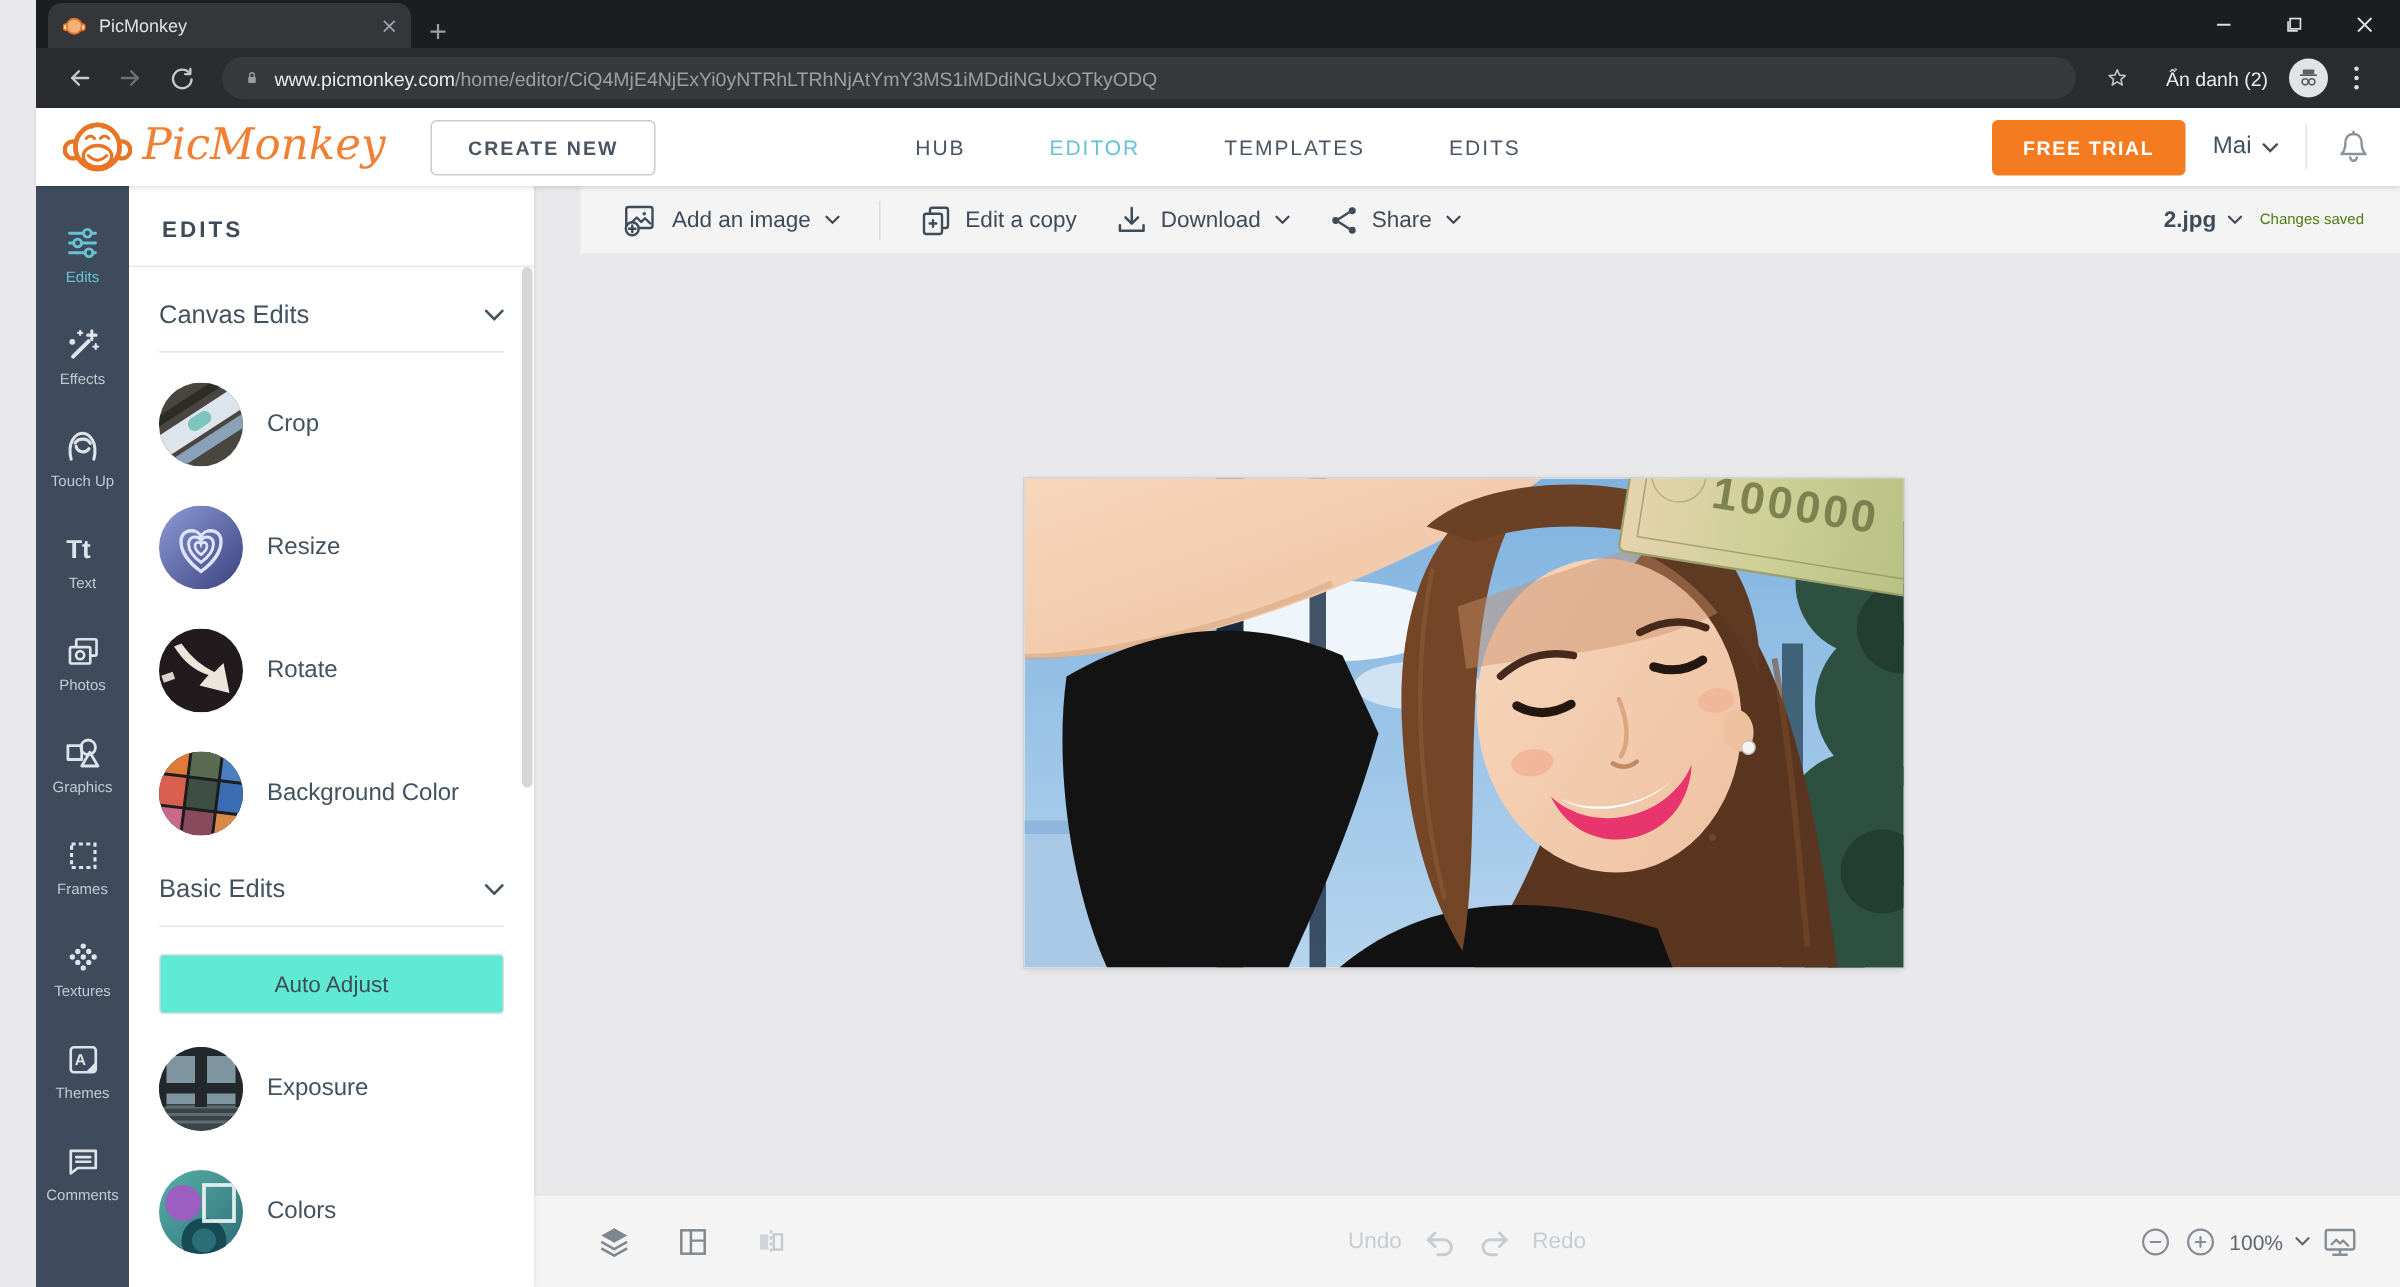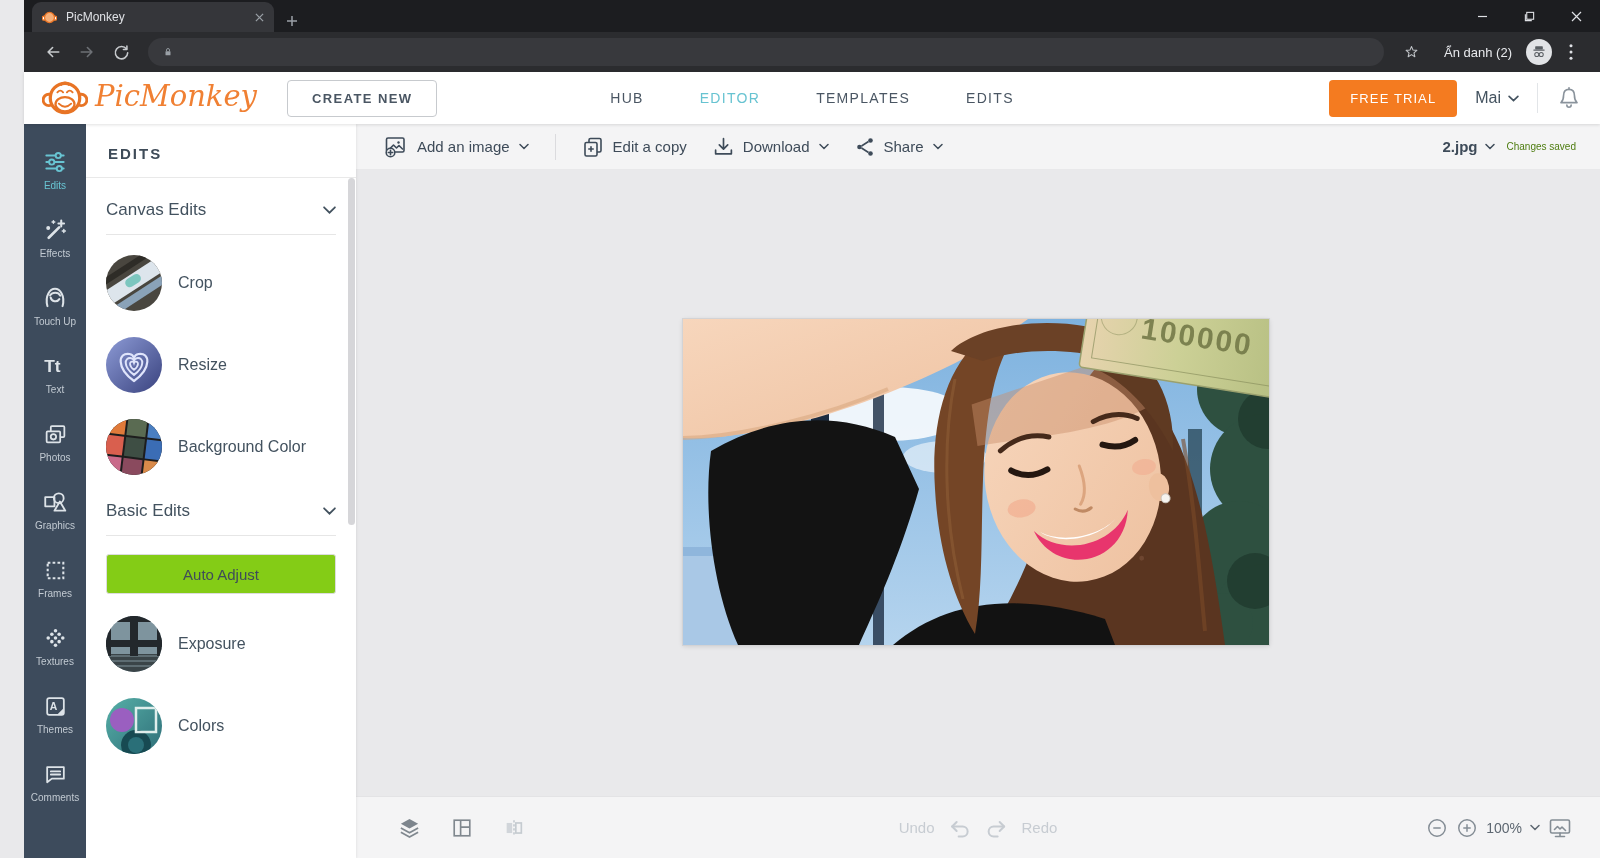--- a/index.html
+++ b/index.html
@@ -33,21 +33,21 @@
   .pm-header { height:52px; background:#fff; display:flex; align-items:center; padding:0 18px;
                position:relative; z-index:6; box-shadow:0 1px 3px rgba(0,0,0,.12); flex:none; }
   .logo { display:flex; align-items:center; gap:7px; cursor:pointer; }
   .logo-text { font-family:"DejaVu Serif",serif; font-style:italic; color:#f08033; font-size:29px; line-height:1; padding-bottom:4px; }
   .create-btn { margin-left:30px; border:1px solid #c7cace; border-radius:4px; padding:10px 24px;
                 font-size:13px; font-weight:bold; letter-spacing:1.4px; color:#4a5663; background:#fff; cursor:pointer; }
   .top-nav { position:absolute; left:50%; transform:translateX(-50%); display:flex; gap:56px; }
   .nav-item { font-size:14px; letter-spacing:1.3px; color:#4a5663; cursor:pointer; }
   .nav-item.active { color:#67c3d1; }
   .pm-header-right { margin-left:auto; display:flex; align-items:center; gap:18px; }
-  .trial-btn { background:#f47b20; border:none; color:#fff; font-weight:normal; font-size:13px;
+  .trial-btn { background:#f47b20; border:none; color:#fff; font-weight:bold; font-size:13px;
                letter-spacing:1.1px; padding:11px 21px; border-radius:4px; cursor:pointer; }
   .user-menu { display:flex; align-items:center; gap:7px; color:#43525f; font-size:16px; cursor:pointer; }
   .vdiv { width:1px; height:30px; background:#e2e5e8; }
 
   
   .main { flex:1; display:flex; min-height:0; }
 
   .rail { width:62px; background:#3d4b5c; display:flex; flex-direction:column; padding-top:12px; flex:none; }
   .rail-item { height:68px; display:flex; flex-direction:column; align-items:center; justify-content:center;
                gap:5px; color:#dde3e8; cursor:pointer; }
@@ -58,27 +58,27 @@
   .panel { width:270px; background:#fff; position:relative; flex:none; box-shadow:1px 0 2px rgba(0,0,0,.06); z-index:3; }
   .panel-title { padding:21px 22px 15px; font-size:15px; font-weight:bold; letter-spacing:2px; color:#3e4b58; }
   .panel-divider { height:1px; background:#e9e9e9; }
   .panel-body { padding:0 20px; }
   .section-head { display:flex; justify-content:space-between; align-items:center; margin-top:22px;
                   font-size:17px; color:#43525f; cursor:pointer; }
   .hr { height:1px; background:#e6e6e6; margin:14px 0 20px; }
   .edit-item { display:flex; align-items:center; gap:16px; margin-bottom:26px; cursor:pointer; }
   .thumb { width:56px; height:56px; border-radius:50%; overflow:hidden; flex:none; }
   .edit-item .elbl { font-size:16px; color:#43525f; }
-  .auto-btn { width:100%; height:40px; background:#84cc16; border:1px solid #dcdcde; border-radius:3px;
+  .auto-btn { width:100%; height:40px; background:#5eead4; border:1px solid #dcdcde; border-radius:3px;
               font-size:15px; color:#3f4c59; margin:18px 0 22px; cursor:pointer; font-family:inherit; }
   .panel-scroll { position:absolute; top:54px; right:1px; width:7px; height:347px; background:#d6d6d9; border-radius:4px; }
 
   .editor { flex:1; display:flex; flex-direction:column; background:#e9e9eb; min-width:0; }
   .edit-toolbar { height:46px; background:#f4f4f5; display:flex; align-items:center;
-                  padding:0 24px 0 28px; gap:26px; flex:none; border-bottom:1px solid #e8e8ea; }
+                  padding:0 24px 0 28px; gap:26px; flex:none; border-bottom:1px solid #e8e8ea;margin-left:31px; }
   .tool-item { display:flex; align-items:center; gap:9px; font-size:15px; color:#3e4b59; cursor:pointer; white-space:nowrap; }
   .tool-divider { width:1px; height:26px; background:#dbdbde; }
   .toolbar-right { margin-left:auto; display:flex; align-items:center; gap:12px; }
   .file-name { display:flex; align-items:center; gap:7px; font-size:15px; font-weight:bold; color:#3e4b59; cursor:pointer; }
   .save-status { font-size:10px; color:#4d7c0f; }
 
   .workspace { flex:1; position:relative; }
   .canvas { position:absolute; left:327px; top:149px; width:586px; height:326px; background:#fff;
             box-shadow:0 0 0 1px #d3d3d5, 0 1px 5px rgba(0,0,0,.14); }
 
@@ -154,20 +154,21 @@
           <path d="M18 2.5 V7 H13.5" stroke-linejoin="round"></path>
         </svg>
     </span>
     <div class="url-pill">
       <span>
         <svg width="12" height="14" viewBox="0 0 24 24" fill="#9aa0a6">
             <rect x="7" y="10.5" width="10" height="8" rx="1.2"></rect>
             <path d="M9 10.5 V8 a3 3 0 0 1 6 0 v2.5" fill="none" stroke="#9aa0a6" stroke-width="1.8"></path>
           </svg>
       </span>
+      <span class="url-text"><span class="url-domain">www.picmonkey.com</span><span class="url-path">/home/editor/CiQ4MjE4NjExYi0yNTRhLTRhNjAtYmY3MS1iMDdiNGUxOTkyODQ</span></span>
     </div>
     <span class="nav-btn">
       <svg width="17" height="17" viewBox="0 0 24 24" fill="none" stroke="#c0c4c8" stroke-width="1.5" stroke-linejoin="round">
           <path d="M12 3.6 l2.2 5 5.4.4 -4.1 3.6 1.2 5.3 -4.7-2.9 -4.7 2.9 1.2-5.3 -4.1-3.6 5.4-.4 Z"></path>
         </svg>
     </span>
     <span class="incog-label">Ẩn danh (2)</span>
     <span class="incog-avatar">
       <svg width="16" height="14" viewBox="0 0 24 22">
           <rect x="6" y="2" width="12" height="5" rx="1" fill="#5a5f64"></rect>
@@ -355,20 +356,30 @@
                 <g transform="translate(28 28)" fill="none" stroke="#dfe4fb" stroke-width="2.2">
                   <path d="M0 16 C-18 3 -16 -13 -4.5 -11 C-1 -10.3 0 -7 0 -7 C0 -7 1 -10.3 4.5 -11 C16 -13 18 3 0 16 Z"></path>
                   <path transform="scale(.62)" d="M0 16 C-18 3 -16 -13 -4.5 -11 C-1 -10.3 0 -7 0 -7 C0 -7 1 -10.3 4.5 -11 C16 -13 18 3 0 16 Z" stroke-width="3.2"></path>
                   <path transform="scale(.3)" d="M0 16 C-18 3 -16 -13 -4.5 -11 C-1 -10.3 0 -7 0 -7 C0 -7 1 -10.3 4.5 -11 C16 -13 18 3 0 16 Z" stroke-width="6"></path>
                 </g>
               </svg>
           </span>
           <span class="elbl">Resize</span>
         </div>
 
+        <div class="edit-item">
+          <span class="thumb">
+            <svg viewBox="0 0 56 56" width="56" height="56">
+                <rect width="56" height="56" fill="#221b1e"></rect>
+                <path d="M10 12 C17 23 24 28 33 31 L27 38 L47 43 L43 23 L37 29 C29 25 22 20 15 10 Z" fill="#ece5dc"></path>
+                <rect x="2" y="30" width="8" height="5" fill="#d8d2c8" transform="rotate(-20 6 32)"></rect>
+              </svg>
+          </span>
+          <span class="elbl">Rotate</span>
+        </div>
 
         <div class="edit-item">
           <span class="thumb">
             <svg viewBox="0 0 56 56" width="56" height="56">
                 <rect width="56" height="56" fill="#1d1d1d"></rect>
                 <g transform="rotate(7 28 28)">
                   <rect x="-2" y="-2" width="19" height="19" fill="#e07a3a"></rect>
                   <rect x="19" y="-2" width="19" height="19" fill="#5a6b52"></rect>
                   <rect x="40" y="-2" width="19" height="19" fill="#4a7fc1"></rect>
                   <rect x="-2" y="19" width="19" height="19" fill="#d95f4e"></rect>

